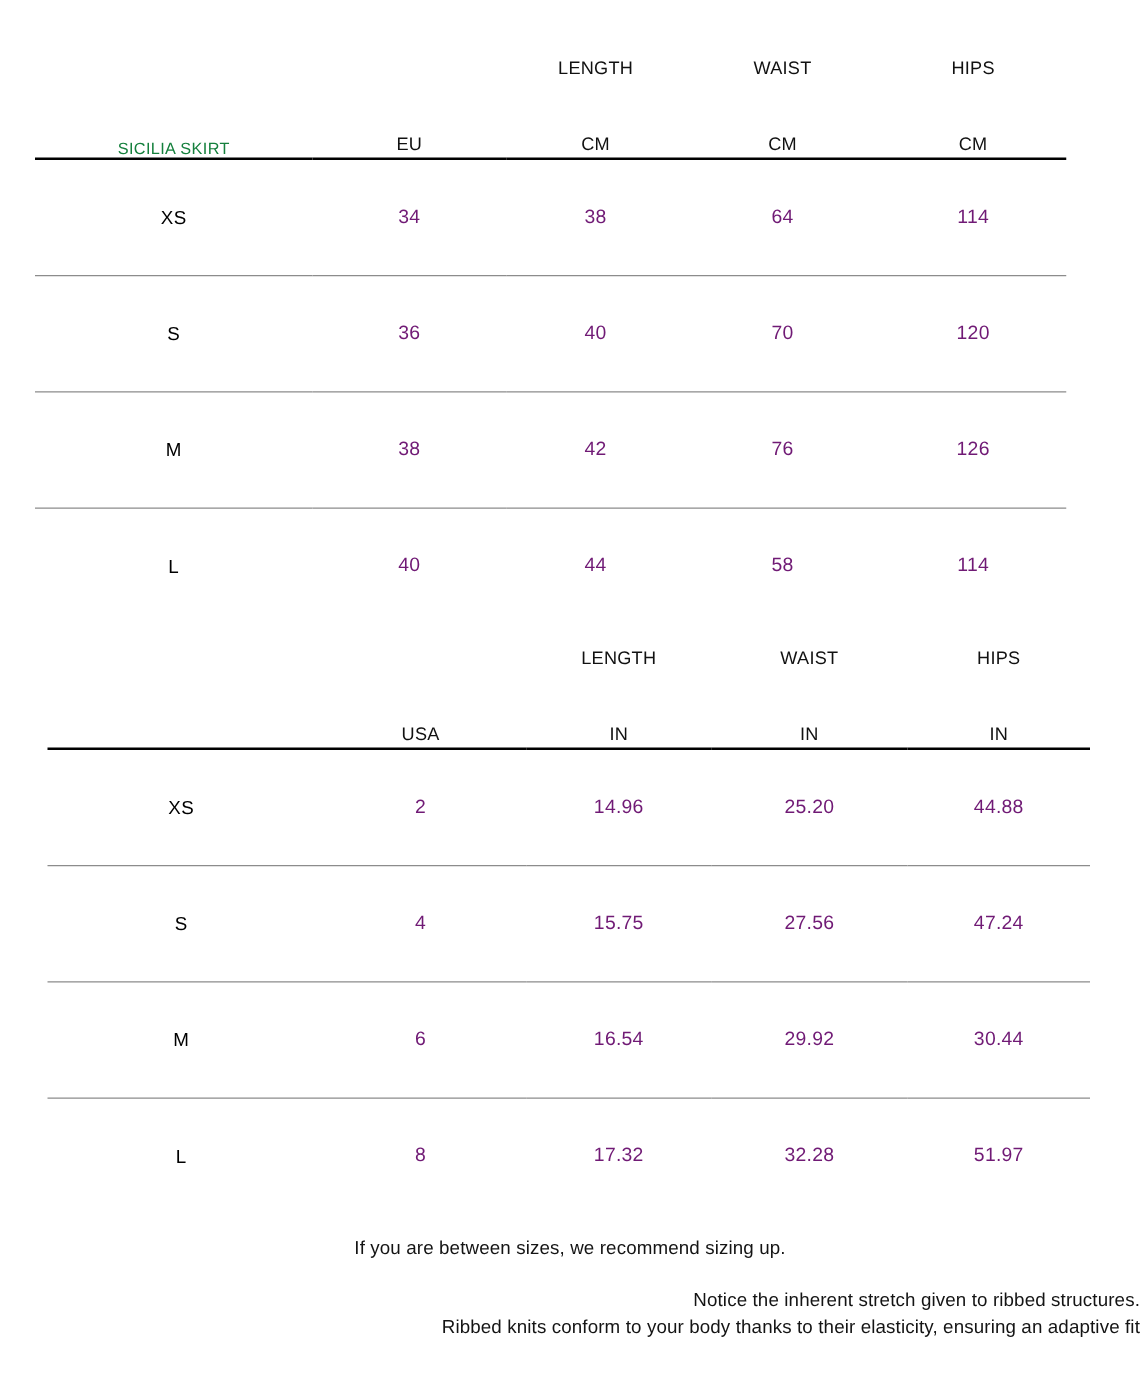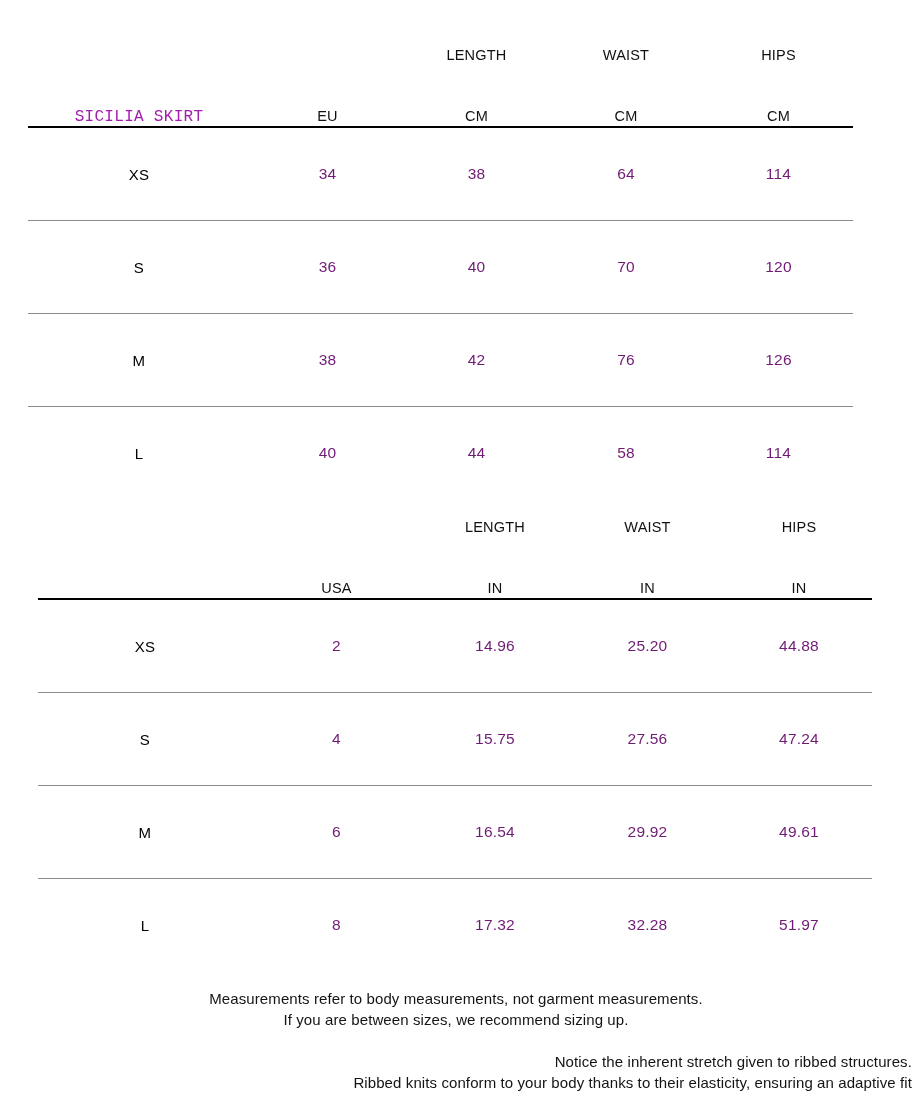--- a/index.html
+++ b/index.html
@@ -48,27 +48,26 @@
     letter-spacing: 0.2px;
     color: #111;
     padding-bottom: 8px;
     vertical-align: bottom !important;
   }
   .hdr-cell .l2 {
     display: block;
     margin-top: 42px;
   }
   .title-cell {
-    font-size: 16px;
+    font-size: 13px;
     font-weight: bold;
     letter-spacing: 0.3px;
-    color: #a21caf;
+    color: #15803d;
     vertical-align: bottom !important;
     padding-bottom: 8px;
-    font-family: Liberation Mono, monospace;
   }
 
   
   .row-size {
     font-size: 15px;
     font-weight: bold;
     letter-spacing: 0.3px;
     color: #000;
   }
   .row-val {
@@ -244,36 +243,35 @@
           <td class="row-val">4</td>
           <td class="row-val">15.75</td>
           <td class="row-val">27.56</td>
           <td class="row-val">47.24</td>
         </tr>
         <tr class="data-row sep">
           <td class="row-size">M</td>
           <td class="row-val">6</td>
           <td class="row-val">16.54</td>
           <td class="row-val">29.92</td>
-          <td class="row-val">49.61</td>
+          <td class="row-val">30.44</td>
         </tr>
         <tr class="data-row sep">
           <td class="row-size">L</td>
           <td class="row-val">8</td>
           <td class="row-val">17.32</td>
           <td class="row-val">32.28</td>
           <td class="row-val">51.97</td>
         </tr>
       </tbody>
     </table>
   </div>
 
   <div class="notes">
     <div class="note-group">
-      <div class="note-line">Measurements refer to body measurements, not garment measurements.</div>
       <div class="note-line">If you are between sizes, we recommend sizing up.</div>
     </div>
     <div class="note-group">
       <div class="note-line">Notice the inherent stretch given to ribbed structures.</div>
       <div class="note-line">Ribbed knits conform to your body thanks to their elasticity, ensuring an adaptive fit</div>
     </div>
   </div>
 
 </div>
 

